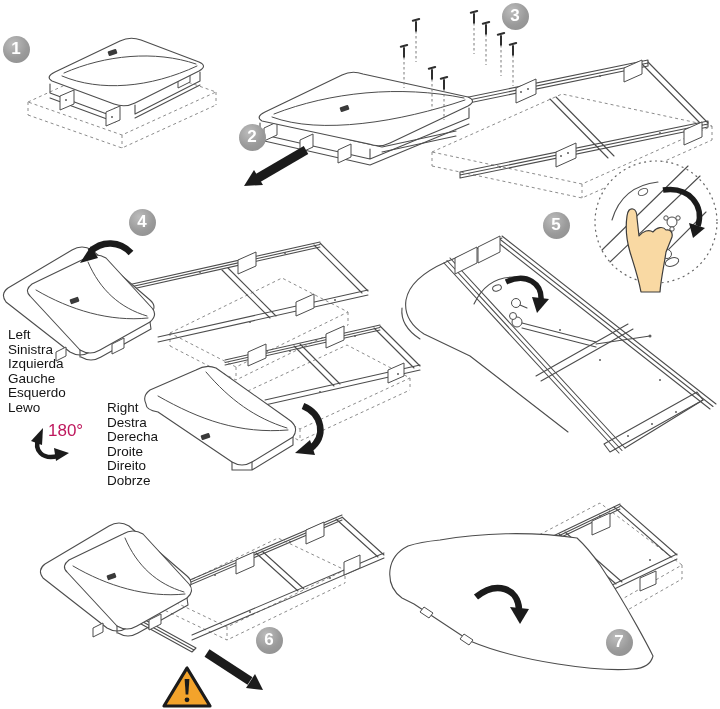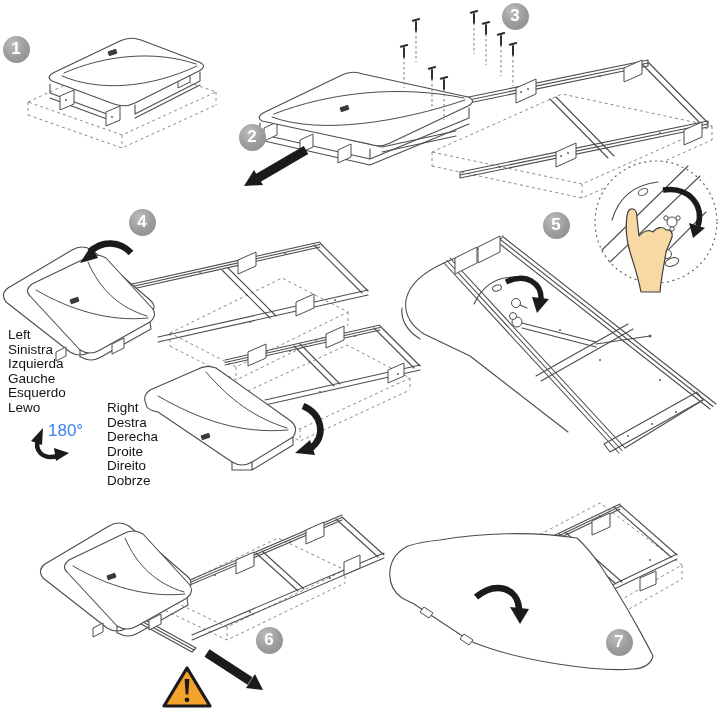--- a/index.html
+++ b/index.html
@@ -18,21 +18,21 @@
   .scp{stroke:#2e2e2e;stroke-width:2;stroke-linecap:round;}
   .scd{stroke:#7a7a7a;stroke-width:1;stroke-dasharray:2.5 2.5;}
   .logo{fill:#3a3a3a;}
   .hand{fill:#F9D9A3;stroke:#3c3c3c;stroke-width:1.2;stroke-linejoin:round;}
   .warn{fill:#F3A32B;stroke:#1b1b1b;stroke-width:3.2;stroke-linejoin:round;}
   
   .badge{position:absolute;width:27px;height:27px;border-radius:50%;
     background:radial-gradient(circle at 38% 30%, #bdbdbd 0%, #9a9a9a 55%, #8e8e8e 100%);
     color:#fff;font-size:17px;font-weight:bold;display:flex;align-items:center;justify-content:center;}
   .langs{position:absolute;color:#141414;font-size:13.5px;line-height:14.6px;}
-  .rot{position:absolute;color:#3b82f6;font-size:17px;font-weight:400;}
+  .rot{position:absolute;color:#be185d;font-size:17px;font-weight:400;}
 </style>
 </head>
 <body>
 
 <div class="sheet">
 
 <svg width="720" height="709" viewBox="0 0 720 709">
   <defs>
 
     <g id="screwpin">

